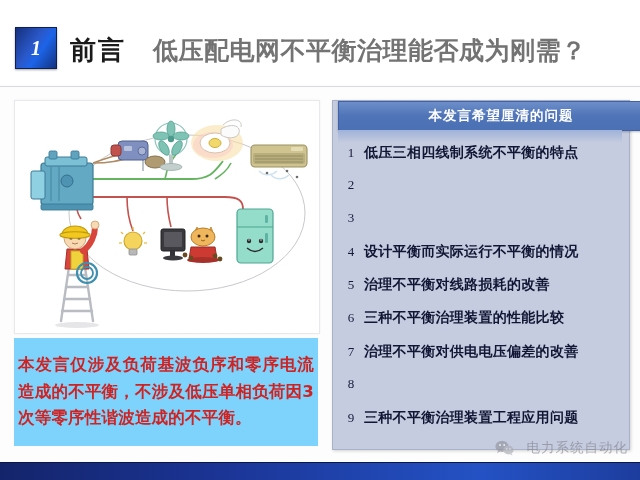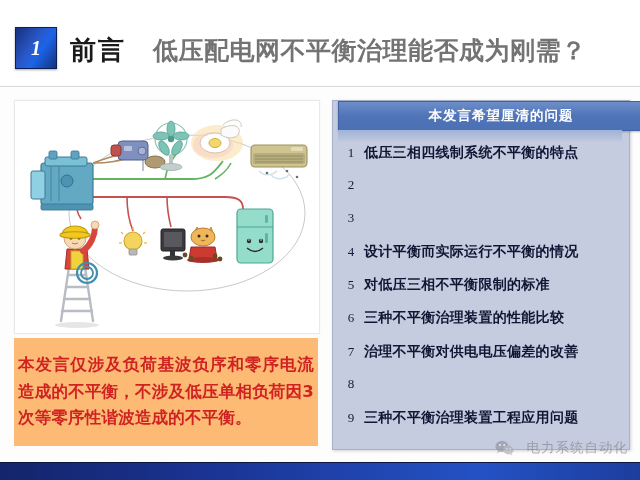--- a/index.html
+++ b/index.html
@@ -55,21 +55,21 @@
     background:#ffffff;
     border:1px solid #e9e9ec;
     box-shadow:0 0 2px rgba(0,0,0,.06);
     overflow:hidden;
   }
   .illus-card svg{display:block;width:304px;height:232px;}
 
   
   .statement{
     position:absolute;left:14px;top:338px;width:304px;height:108px;
-    background:#fdba74;
+    background:#7dd3fc;
     display:flex;align-items:center;
     padding:0 4px;box-sizing:border-box;
   }
   .statement p{
     margin:0;
     color:#cf2222;
     font-size:16.5px;
     font-weight:bold;
     line-height:1.62;
     letter-spacing:.2px;
@@ -327,21 +327,21 @@
     </div>
     <div class="row">
       <div class="num">3</div>
     </div>
     <div class="row">
       <div class="num">4</div>
       <div class="txt">设计平衡而实际运行不平衡的情况</div>
     </div>
     <div class="row">
       <div class="num">5</div>
-      <div class="txt">对低压三相不平衡限制的标准</div>
+      <div class="txt">治理不平衡对线路损耗的改善</div>
     </div>
     <div class="row">
       <div class="num">6</div>
       <div class="txt">三种不平衡治理装置的性能比较</div>
     </div>
     <div class="row">
       <div class="num">7</div>
       <div class="txt">治理不平衡对供电电压偏差的改善</div>
     </div>
     <div class="row">

